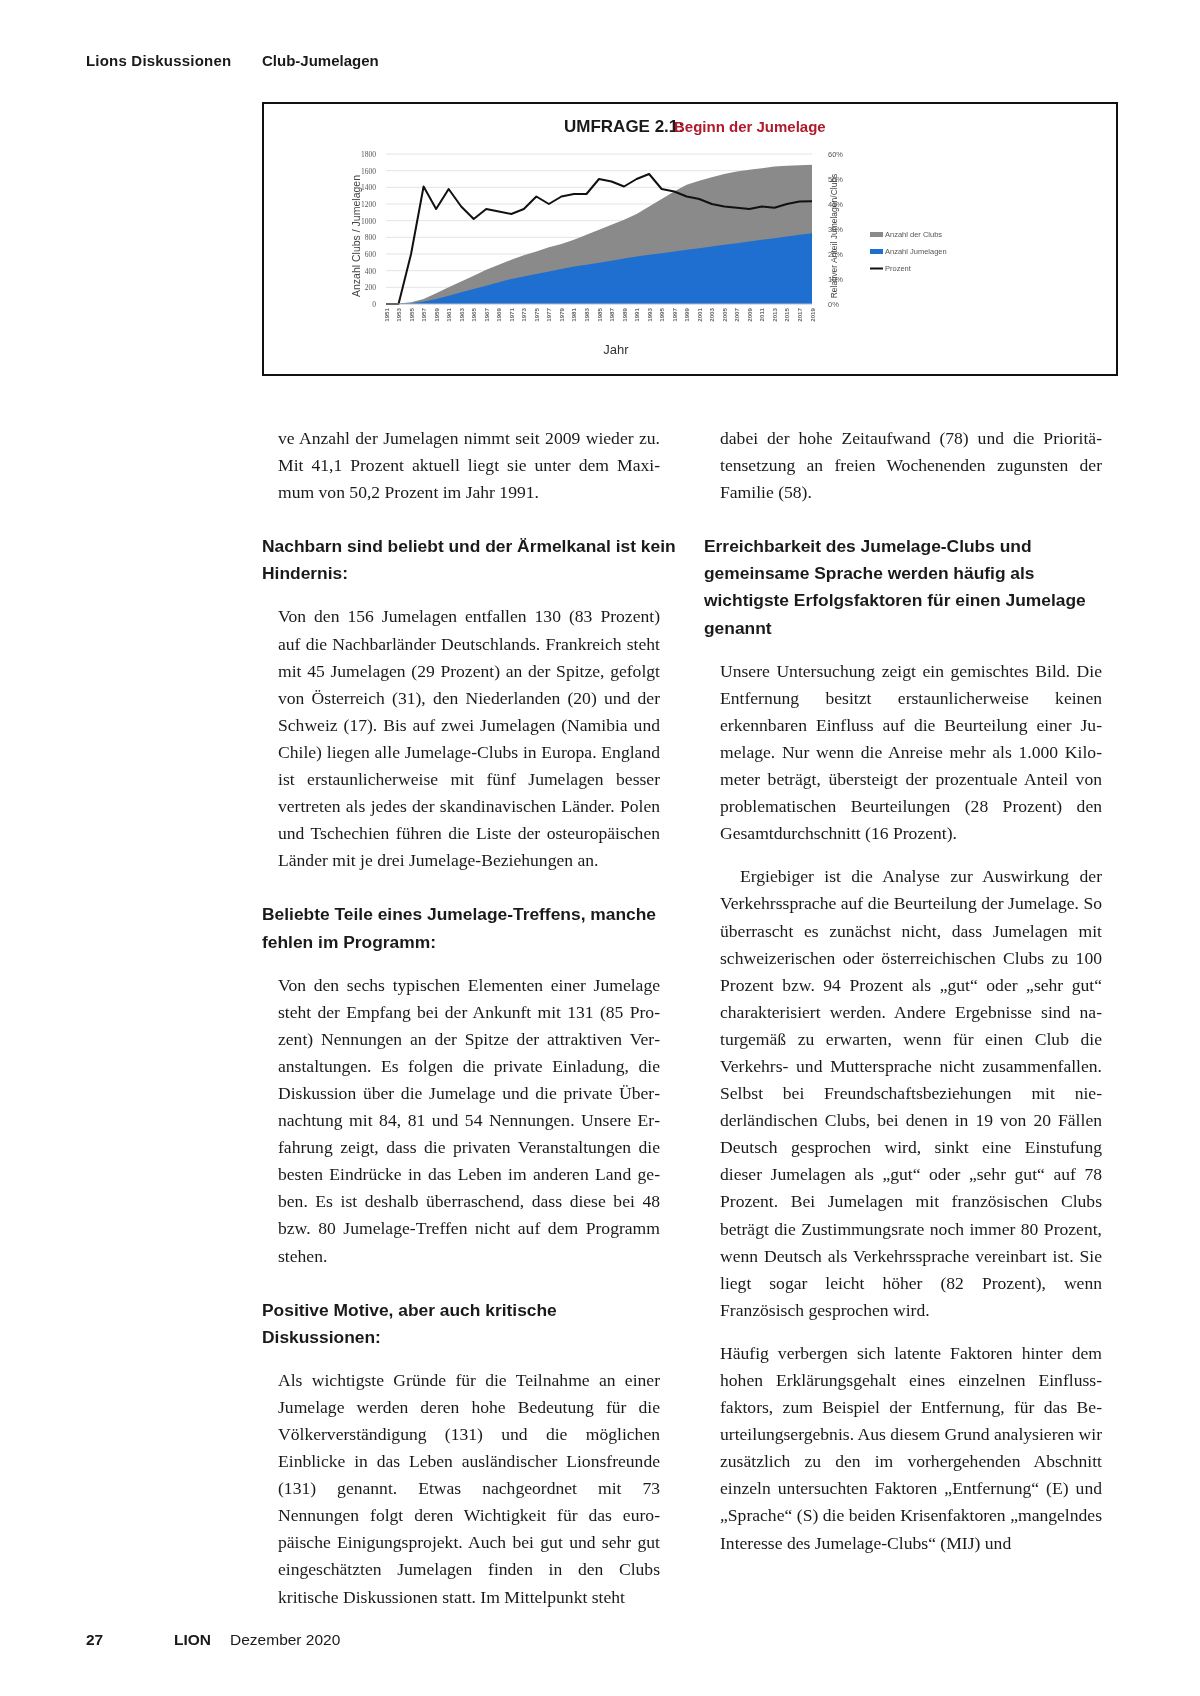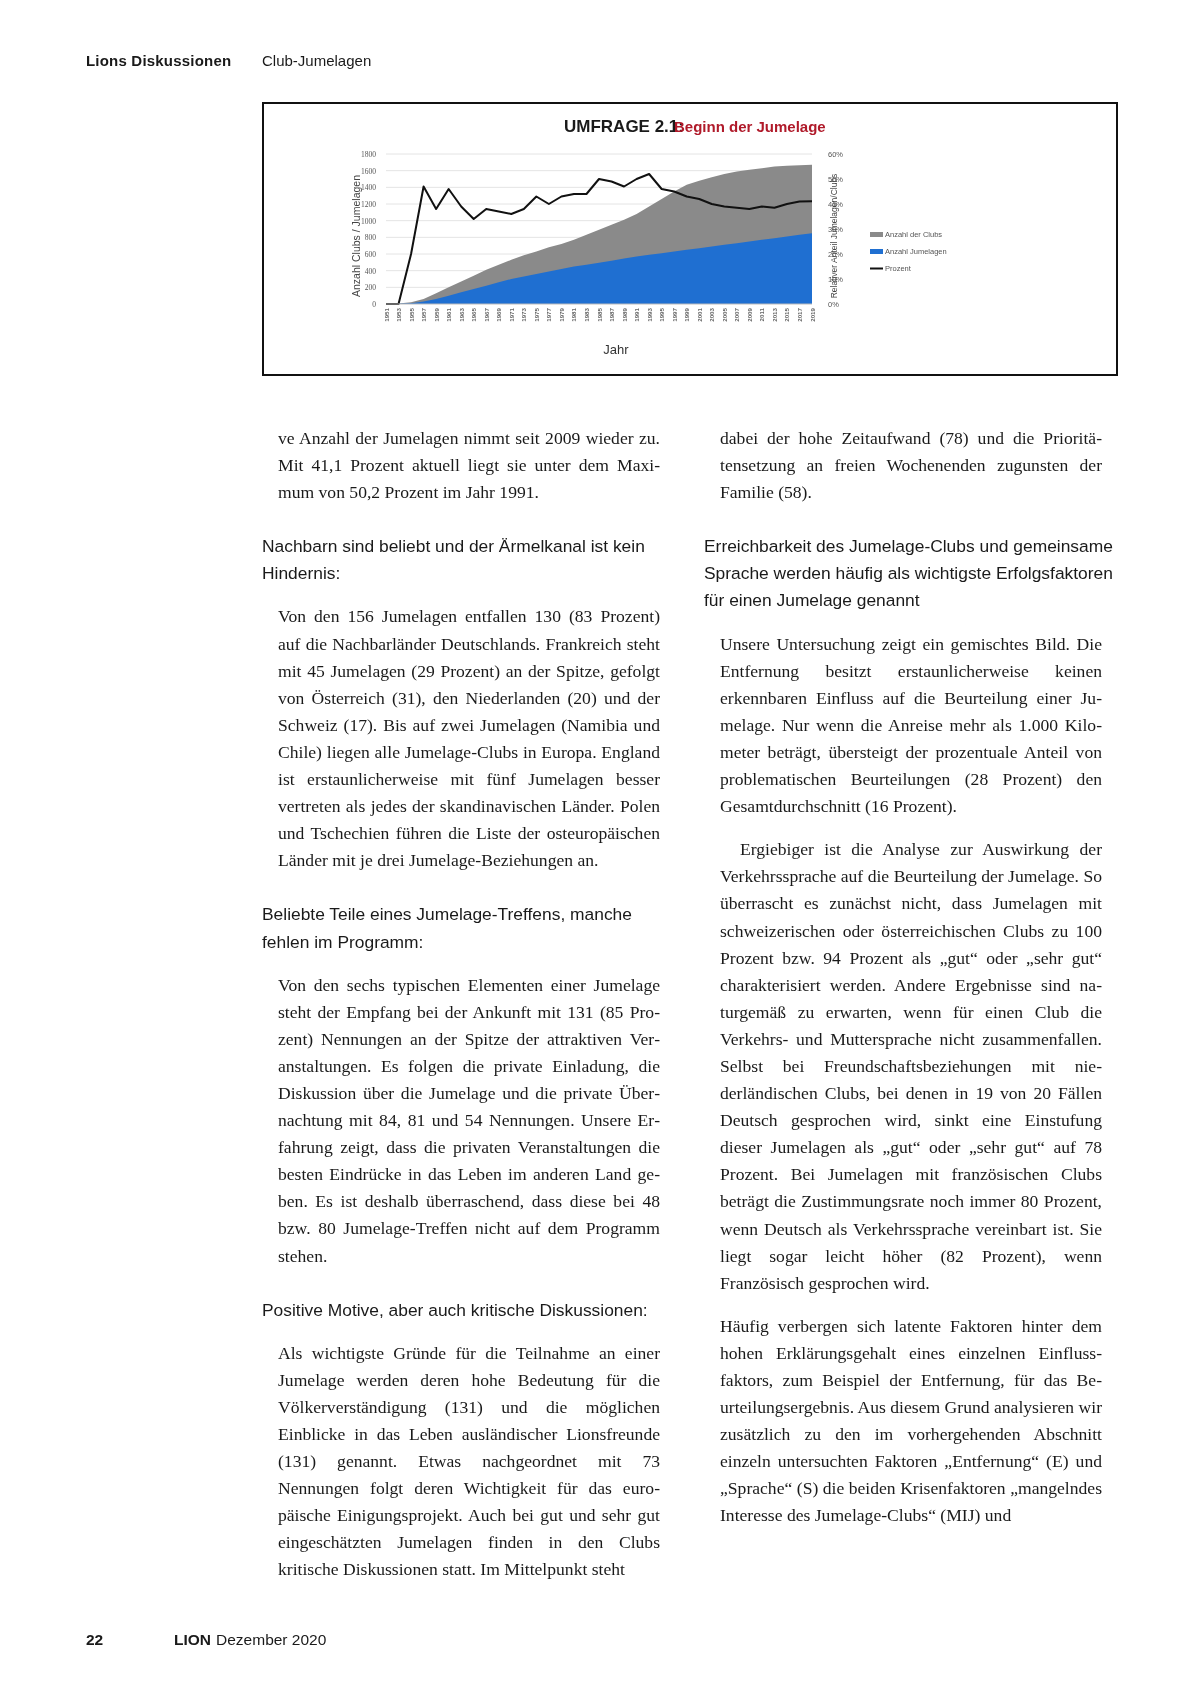--- a/index.html
+++ b/index.html
@@ -1,34 +1,34 @@
 <!DOCTYPE html>
 <html><head>
 <meta charset="utf-8">
 <style>
   html, body { margin: 0; padding: 0; background: #ffffff; }
   body { width: 1200px; height: 1696px; position: relative; overflow: hidden; color: #1a1a1a; }
   .header { position: absolute; left: 86px; top: 52px; font-family: "Liberation Sans", sans-serif; font-size: 15px; }
   .header .brand { font-weight: bold; letter-spacing: 0.2px; }
-  .header .section { position: absolute; left: 176px; top: 0; white-space: nowrap; }
+  .header .section { position: absolute; left: 176px; top: 0; white-space: nowrap; font-weight: bold; }
 
   .figure { position: absolute; left: 262px; top: 102px; width: 852px; height: 270px; border: 2px solid #111; background: #fff; }
   .figure svg { position: absolute; left: 0; top: 0; }
 
   .col { position: absolute; top: 409px; width: 414px; font-family: "Liberation Serif", serif; font-size: 17.6px; line-height: 27.1px; text-align: justify; hyphens: manual; }
   .col.left { left: 262px; }
   .col.right { left: 704px; }
   .col p { margin: 16px; }
   .col p.indent { text-indent: 20px; }
-  .col h3 { margin: 27px 0 0 0; font-family: "Liberation Sans", sans-serif; font-weight: normal; font-size: 17.4px; line-height: 27.1px; text-align: left; }
+  .col h3 { margin: 27px 0 0 0; font-family: "Liberation Sans", sans-serif; font-weight: bold; font-size: 17.4px; line-height: 27.1px; text-align: left; }
 
   .footer { position: absolute; left: 86px; top: 1631px; font-family: "Liberation Sans", sans-serif; font-size: 15.5px; }
   .footer .page { font-weight: bold; }
   .footer .mag { position: absolute; left: 88px; top: 0; white-space: nowrap; }
-  .footer .mag b { font-weight: bold; margin-right: 5px; }
+  .footer .mag b { font-weight: bold; margin-right: 19px; }
 </style>
 </head>
 <body>
 
 <div class="header">
   <span class="brand">Lions Diskussionen</span>
   <span class="section">Club-Jumelagen</span>
 </div>
 
 <div class="figure">
@@ -169,15 +169,15 @@
 
 <div class="col right">
   <p>dabei der hohe Zeitaufwand (78) und die Prioritä­tensetzung an freien Wochenenden zugunsten der Familie (58).</p>
   <h3>Erreichbarkeit des Jumelage-Clubs und gemeinsame Sprache werden häufig als wichtigste Erfolgsfaktoren für einen Jumelage genannt</h3>
   <p>Unsere Untersuchung zeigt ein gemischtes Bild. Die Entfernung besitzt erstaunlicherweise keinen erkennbaren Einfluss auf die Beurteilung einer Ju­melage. Nur wenn die Anreise mehr als 1.000 Kilo­meter beträgt, übersteigt der prozentuale Anteil von problematischen Beurteilungen (28 Prozent) den Gesamtdurchschnitt (16 Prozent).</p>
   <p class="indent">Ergiebiger ist die Analyse zur Auswirkung der Verkehrssprache auf die Beurteilung der Jumelage. So überrascht es zunächst nicht, dass Jumelagen mit schweizerischen oder österreichischen Clubs zu 100 Prozent bzw. 94 Prozent als „gut“ oder „sehr gut“ charakterisiert werden. Andere Ergebnisse sind na­turgemäß zu erwarten, wenn für einen Club die Verkehrs- und Muttersprache nicht zusammenfal­len. Selbst bei Freundschaftsbeziehungen mit nie­derländischen Clubs, bei denen in 19 von 20 Fäl­len Deutsch gesprochen wird, sinkt eine Einstufung dieser Jumelagen als „gut“ oder „sehr gut“ auf 78 Prozent. Bei Jumelagen mit französischen Clubs beträgt die Zustimmungsrate noch immer 80 Pro­zent, wenn Deutsch als Verkehrssprache vereinbart ist. Sie liegt sogar leicht höher (82 Prozent), wenn Französisch gesprochen wird.</p>
   <p>Häufig verbergen sich latente Faktoren hinter dem hohen Erklärungsgehalt eines einzelnen Einfluss­faktors, zum Beispiel der Entfernung, für das Be­urteilungsergebnis. Aus diesem Grund analysieren wir zusätzlich zu den im vorhergehenden Abschnitt einzeln untersuchten Faktoren „Entfernung“ (E) und „Sprache“ (S) die beiden Krisenfaktoren „man­gelndes Interesse des Jumelage-Clubs“ (MIJ) und</p>
 </div>
 
 <div class="footer">
-  <span class="page">22</span>
+  <span class="page">27</span>
   <span class="mag"><b>LION</b><span>Dezember 2020</span></span>
 </div>
 
 </body></html>

